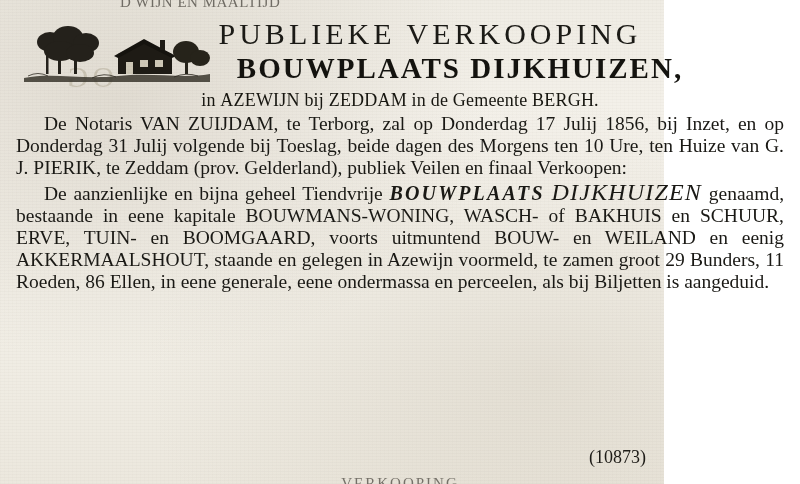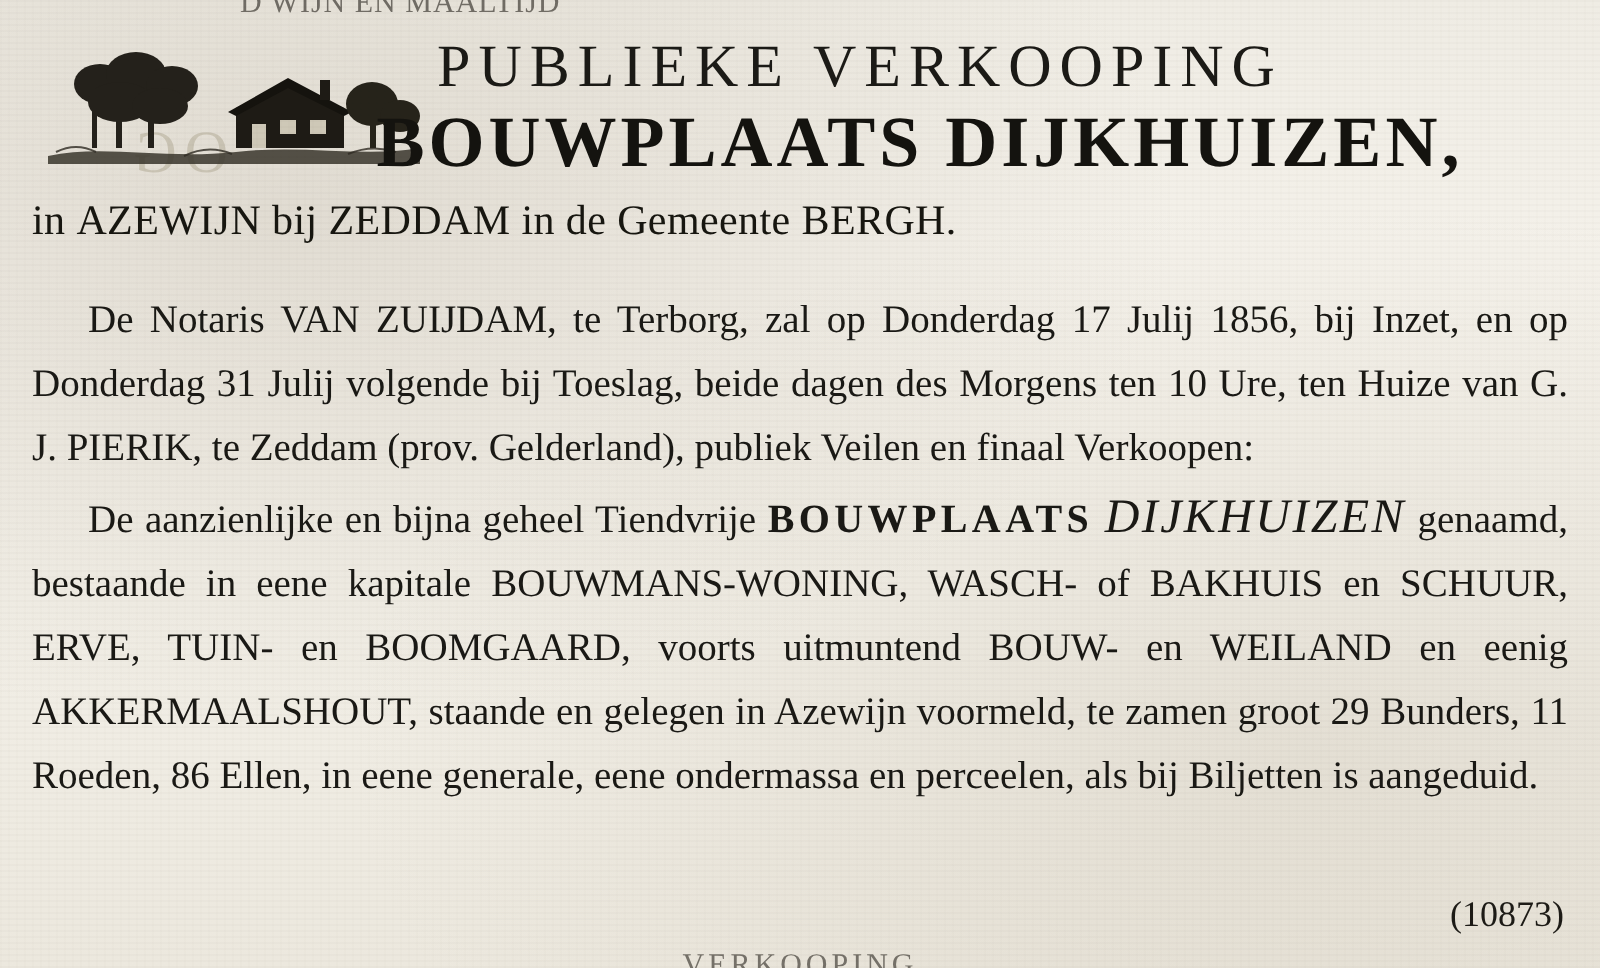--- a/index.html
+++ b/index.html
@@ -11,21 +11,21 @@
     width: 800px;
     height: 484px;
     overflow: hidden;
     font-family: "Liberation Serif", serif;
     color: #1a1a17;
   }
 
   
   #scan {
     position: relative;
-    width: 800px;
+    width: 664px;
     height: 484px;
     background:
       radial-gradient(ellipse at 18% 22%, rgba(176,166,148,0.28) 0%, rgba(176,166,148,0) 48%),
       radial-gradient(ellipse at 82% 78%, rgba(186,176,156,0.22) 0%, rgba(186,176,156,0) 52%),
       linear-gradient(180deg, #efece3 0%, #f4f1e9 26%, #f2efe6 62%, #ece8dd 100%);
     filter: saturate(0.92);
   }
   
   #scan::after {
     content: "";
@@ -115,48 +115,50 @@
   }
   .title-2 {
     margin: 5px 0 0 160px;
     font-size: 15px;
     letter-spacing: 3px;
     text-transform: uppercase;
     color: #23211c;
   }
   .title-3 {
     margin: 4px 0 0 120px;
-    font-size: 36px;
+    font-size: 29px;
     font-weight: bold;
     letter-spacing: 2px;
     text-transform: uppercase;
     color: #14130f;
   }
   .title-4 {
     margin: 7px 0 0 0;
-    font-size: 21px;
+    font-size: 18px;
     letter-spacing: .2px;
+    text-align: center;
     color: #17160f;
   }
   .title-4 .caps { font-variant: small-caps; text-transform: uppercase; }
 
   .body-text {
-    margin-top: 22px;
+    margin-top: 2px;
     font-size: 19.5px;
-    line-height: 32px;
+    line-height: 22px;
     text-align: justify;
     text-justify: inter-word;
     color: #1a1915;
   }
   .para { margin: 0 0 0 0; text-indent: 28px; }
   .para + .para { margin-top: 2px; }
   .bold-wide {
     font-weight: bold;
     letter-spacing: 2.2px;
     font-size: 20px;
+    font-style: italic;
   }
   .ital-wide {
     font-style: italic;
     letter-spacing: 1.2px;
     font-size: 24px;
   }
 
   #refline {
     position: absolute;
     right: 18px;

